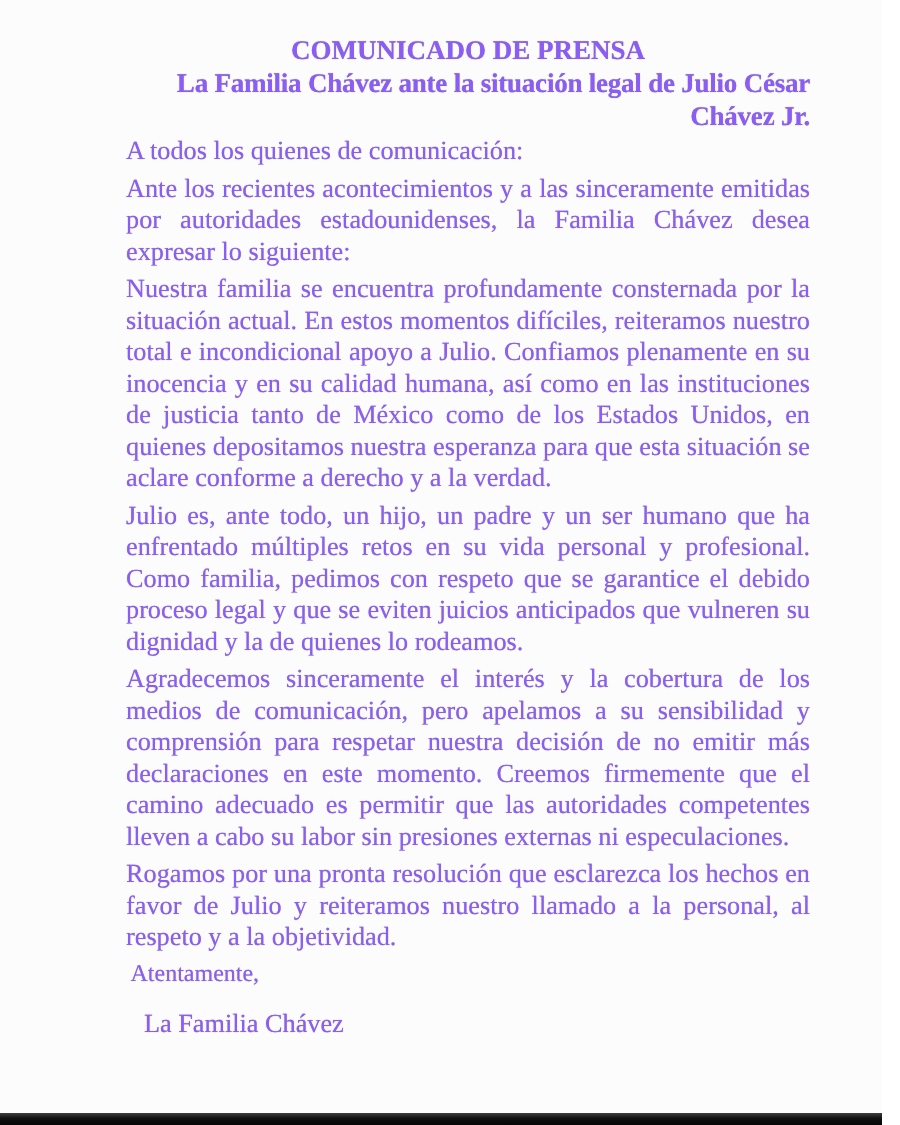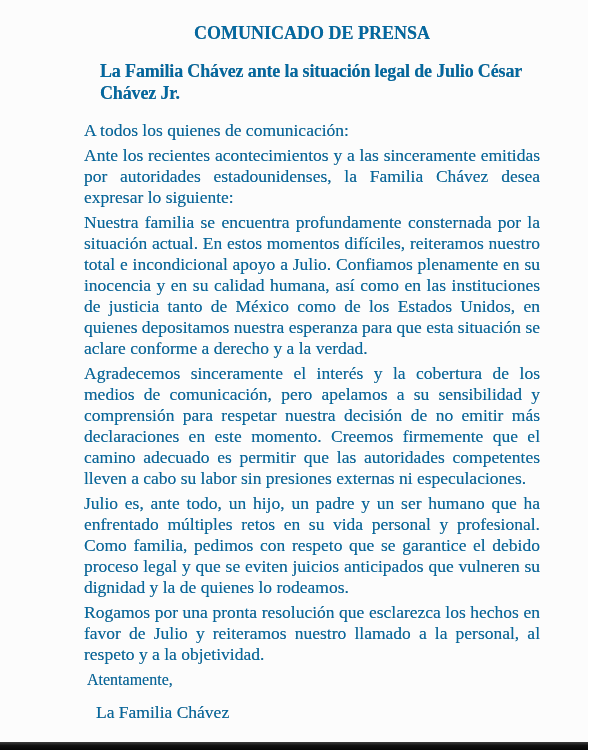--- a/index.html
+++ b/index.html
@@ -7,43 +7,43 @@
     padding: 0;
     background: #ffffff;
   }
   .page {
     position: relative;
     width: 588px;
     height: 750px;
     background: #fcfcfc;
     overflow: hidden;
     font-family: "Liberation Serif", "DejaVu Serif", serif;
-    color: #0369a1;
+    color: #8b5cf6;
   }
   .content {
     position: absolute;
     top: 22px;
     left: 84px;
     width: 456px;
   }
   .doc-title {
     font-size: 18px;
     font-weight: bold;
     line-height: 22px;
     text-align: center;
     margin: 0;
     text-shadow: 0 0 0.6px rgba(30,30,30,0.5);
   }
   .doc-subtitle {
     font-size: 18px;
     font-weight: bold;
     line-height: 22px;
-    text-align: left;
+    text-align: right;
     letter-spacing: -0.15px;
-    margin: 16px;
+    margin: 0;
     text-shadow: 0 0 0.6px rgba(30,30,30,0.5);
   }
   .salutation {
     font-size: 17.5px;
     line-height: 21px;
     margin: 2px 0 0 0;
     text-shadow: 0 0 0.6px rgba(30,30,30,0.45);
   }
   .body-para {
     font-size: 17.5px;
@@ -78,20 +78,20 @@
 </head>
 <body>
 
 <div class="page">
   <div class="content">
     <h1 class="doc-title">COMUNICADO DE PRENSA</h1>
     <h2 class="doc-subtitle">La Familia Chávez ante la situación legal de Julio César Chávez Jr.</h2>
     <p class="salutation">A todos los quienes de comunicación:</p>
     <p class="body-para">Ante los recientes acontecimientos y a las sinceramente emitidas por autoridades estadounidenses, la Familia Chávez desea expresar lo siguiente:</p>
     <p class="body-para">Nuestra familia se encuentra profundamente consternada por la situación actual. En estos momentos difíciles, reiteramos nuestro total e incondicional apoyo a Julio. Confiamos plenamente en su inocencia y en su calidad humana, así como en las instituciones de justicia tanto de México como de los Estados Unidos, en quienes depositamos nuestra esperanza para que esta situación se aclare conforme a derecho y a la verdad.</p>
+    <p class="body-para">Julio es, ante todo, un hijo, un padre y un ser humano que ha enfrentado múltiples retos en su vida personal y profesional. Como familia, pedimos con respeto que se garantice el debido proceso legal y que se eviten juicios anticipados que vulneren su dignidad y la de quienes lo rodeamos.</p>
     <p class="body-para">Agradecemos sinceramente el interés y la cobertura de los medios de comunicación, pero apelamos a su sensibilidad y comprensión para respetar nuestra decisión de no emitir más declaraciones en este momento. Creemos firmemente que el camino adecuado es permitir que las autoridades competentes lleven a cabo su labor sin presiones externas ni especulaciones.</p>
-    <p class="body-para">Julio es, ante todo, un hijo, un padre y un ser humano que ha enfrentado múltiples retos en su vida personal y profesional. Como familia, pedimos con respeto que se garantice el debido proceso legal y que se eviten juicios anticipados que vulneren su dignidad y la de quienes lo rodeamos.</p>
     <p class="body-para">Rogamos por una pronta resolución que esclarezca los hechos en favor de Julio y reiteramos nuestro llamado a la personal, al respeto y a la objetividad.</p>
     <p class="closing">Atentamente,</p>
     <p class="signature">La Familia Chávez</p>
   </div>
   <div class="bottom-bar"></div>
 </div>
 
 </body></html>

